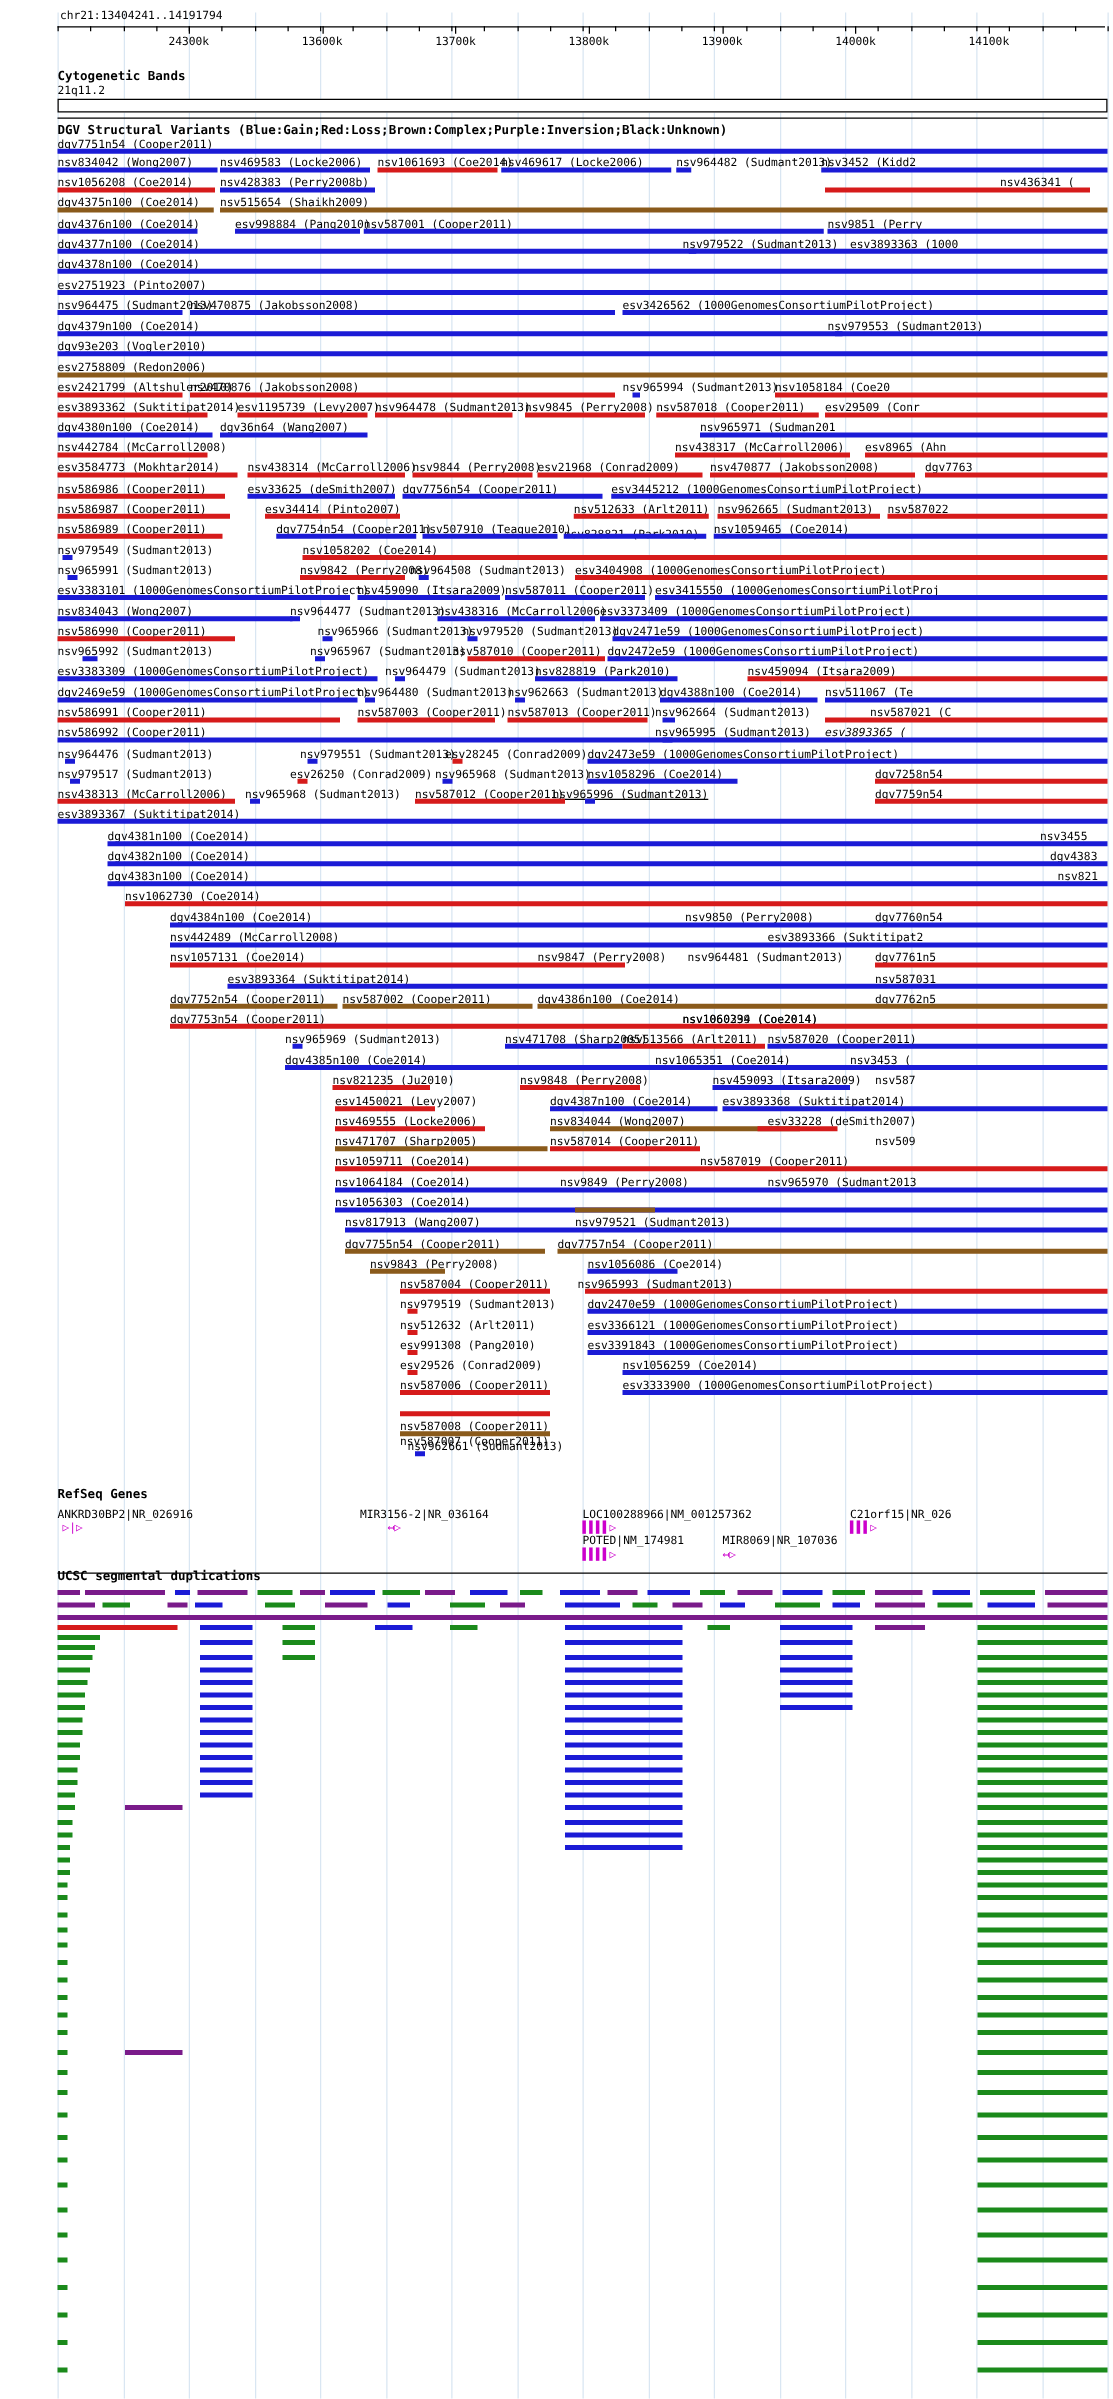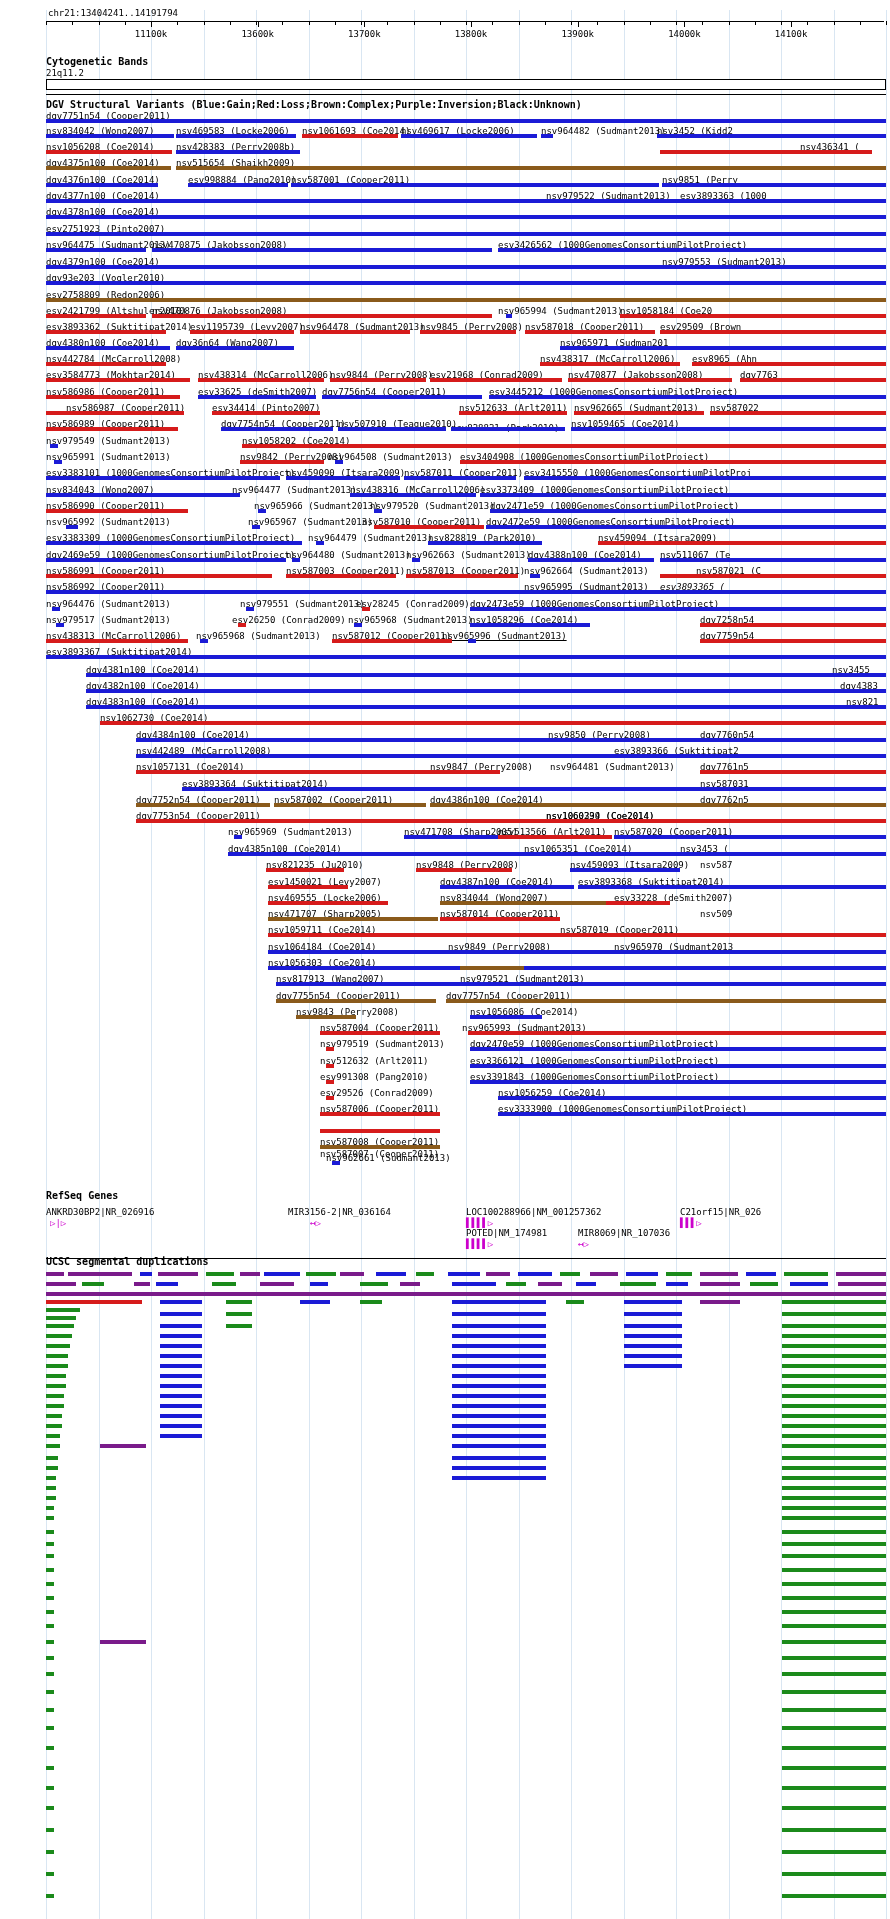--- a/index.html
+++ b/index.html
@@ -46,21 +46,21 @@
       <div class="gridline" style="left: 781px;"></div>
       <div class="gridline" style="left: 833.5px;"></div>
       <div class="gridline" style="left: 886px;"></div>
     </div>
 
   <div class="ruler">
     <div class="coord">chr21:13404241..14191794</div>
     <div class="bar"></div>
     <div id="ruler-ticks">
         <div class="tick" style="left: 105px;"></div>
-        <div class="tlabel" style="left: 105px;">11100k</div>
+        <div class="tlabel" style="left: 105px;">24300k</div>
         <div class="tick" style="left: 211.68px;"></div>
         <div class="tlabel" style="left: 211.68px;">13600k</div>
         <div class="tick" style="left: 318.36px;"></div>
         <div class="tlabel" style="left: 318.36px;">13700k</div>
         <div class="tick" style="left: 425.04px;"></div>
         <div class="tlabel" style="left: 425.04px;">13800k</div>
         <div class="tick" style="left: 531.72px;"></div>
         <div class="tlabel" style="left: 531.72px;">13900k</div>
         <div class="tick" style="left: 638.4px;"></div>
         <div class="tlabel" style="left: 638.4px;">14000k</div>
@@ -170,21 +170,21 @@
       <div class="lbl" style="left: 620px; top: 307px;">nsv1058184 (Coe20</div>
       <div class="feat" style="left: 46px; top: 314px; width: 100px; background: rgb(214, 27, 27);"></div>
       <div class="feat" style="left: 152px; top: 314px; width: 340px; background: rgb(214, 27, 27);"></div>
       <div class="feat" style="left: 506px; top: 314px; width: 6px; background: rgb(27, 27, 214);"></div>
       <div class="feat" style="left: 620px; top: 314px; width: 266px; background: rgb(214, 27, 27);"></div>
       <div class="lbl" style="left: 46px; top: 323px;">esv3893362 (Suktitipat2014)</div>
       <div class="lbl" style="left: 190px; top: 323px;">esv1195739 (Levy2007)</div>
       <div class="lbl" style="left: 300px; top: 323px;">nsv964478 (Sudmant2013)</div>
       <div class="lbl" style="left: 420px; top: 323px;">nsv9845 (Perry2008)</div>
       <div class="lbl" style="left: 525px; top: 323px;">nsv587018 (Cooper2011)</div>
-      <div class="lbl" style="left: 660px; top: 323px;">esv29509 (Brown</div>
+      <div class="lbl" style="left: 660px; top: 323px;">esv29509 (Conr</div>
       <div class="feat" style="left: 46px; top: 330px; width: 120px; background: rgb(214, 27, 27);"></div>
       <div class="feat" style="left: 190px; top: 330px; width: 104px; background: rgb(214, 27, 27);"></div>
       <div class="feat" style="left: 300px; top: 330px; width: 110px; background: rgb(214, 27, 27);"></div>
       <div class="feat" style="left: 420px; top: 330px; width: 96px; background: rgb(214, 27, 27);"></div>
       <div class="feat" style="left: 525px; top: 330px; width: 130px; background: rgb(214, 27, 27);"></div>
       <div class="feat" style="left: 660px; top: 330px; width: 226px; background: rgb(214, 27, 27);"></div>
       <div class="lbl" style="left: 46px; top: 339px;">dgv4380n100 (Coe2014)</div>
       <div class="lbl" style="left: 176px; top: 339px;">dgv36n64 (Wang2007)</div>
       <div class="lbl" style="left: 560px; top: 339px;">nsv965971 (Sudman201</div>
       <div class="feat" style="left: 46px; top: 346px; width: 124px; background: rgb(27, 27, 214);"></div>
@@ -209,21 +209,21 @@
       <div class="feat" style="left: 568px; top: 378px; width: 164px; background: rgb(214, 27, 27);"></div>
       <div class="feat" style="left: 740px; top: 378px; width: 146px; background: rgb(214, 27, 27);"></div>
       <div class="lbl" style="left: 46px; top: 388px;">nsv586986 (Cooper2011)</div>
       <div class="lbl" style="left: 198px; top: 388px;">esv33625 (deSmith2007)</div>
       <div class="lbl" style="left: 322px; top: 388px;">dgv7756n54 (Cooper2011)</div>
       <div class="lbl" style="left: 489px; top: 388px;">esv3445212 (1000GenomesConsortiumPilotProject)</div>
       <div class="feat" style="left: 46px; top: 395px; width: 134px; background: rgb(214, 27, 27);"></div>
       <div class="feat" style="left: 198px; top: 395px; width: 118px; background: rgb(27, 27, 214);"></div>
       <div class="feat" style="left: 322px; top: 395px; width: 160px; background: rgb(27, 27, 214);"></div>
       <div class="feat" style="left: 489px; top: 395px; width: 397px; background: rgb(27, 27, 214);"></div>
-      <div class="lbl" style="left: 46px; top: 404px; margin-left: 20px;">nsv586987 (Cooper2011)</div>
+      <div class="lbl" style="left: 46px; top: 404px;">nsv586987 (Cooper2011)</div>
       <div class="lbl" style="left: 212px; top: 404px;">esv34414 (Pinto2007)</div>
       <div class="lbl" style="left: 459px; top: 404px;">nsv512633 (Arlt2011)</div>
       <div class="lbl" style="left: 574px; top: 404px;">nsv962665 (Sudmant2013)</div>
       <div class="lbl" style="left: 710px; top: 404px;">nsv587022</div>
       <div class="feat" style="left: 46px; top: 411px; width: 138px; background: rgb(214, 27, 27);"></div>
       <div class="feat" style="left: 212px; top: 411px; width: 108px; background: rgb(214, 27, 27);"></div>
       <div class="feat" style="left: 459px; top: 411px; width: 108px; background: rgb(214, 27, 27);"></div>
       <div class="feat" style="left: 574px; top: 411px; width: 130px; background: rgb(214, 27, 27);"></div>
       <div class="feat" style="left: 710px; top: 411px; width: 176px; background: rgb(214, 27, 27);"></div>
       <div class="lbl" style="left: 46px; top: 420px;">nsv586989 (Cooper2011)</div>

